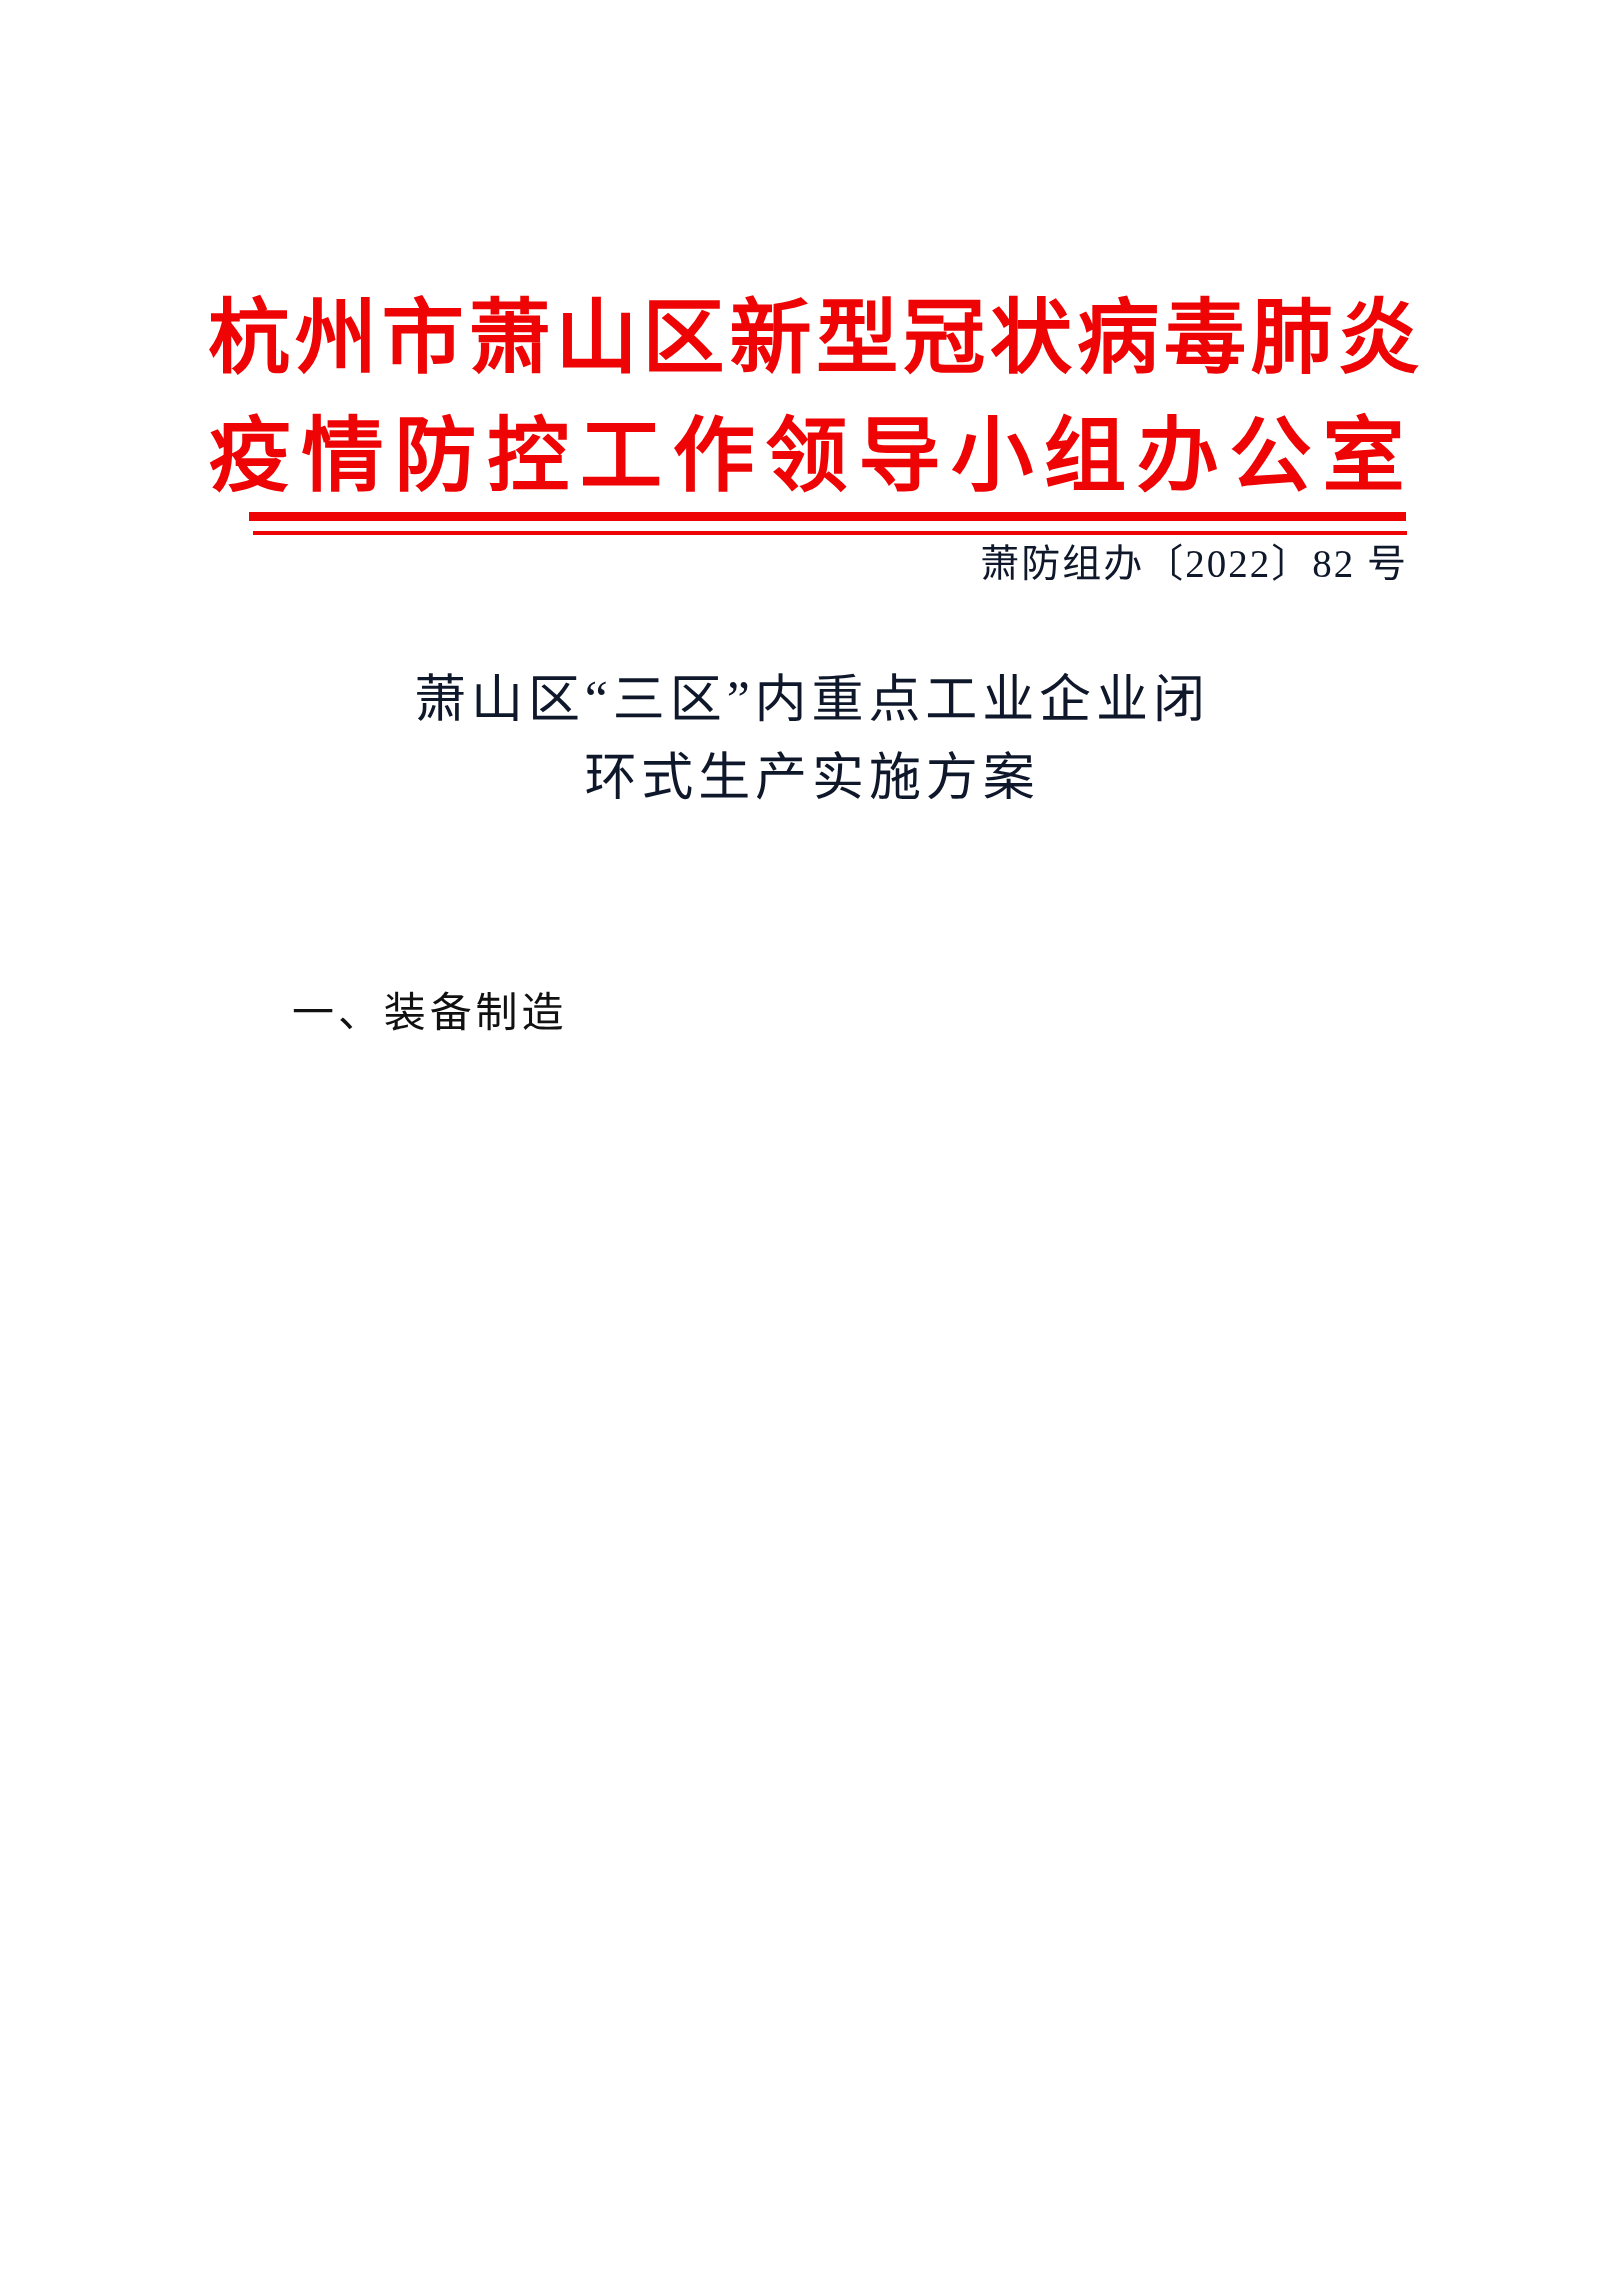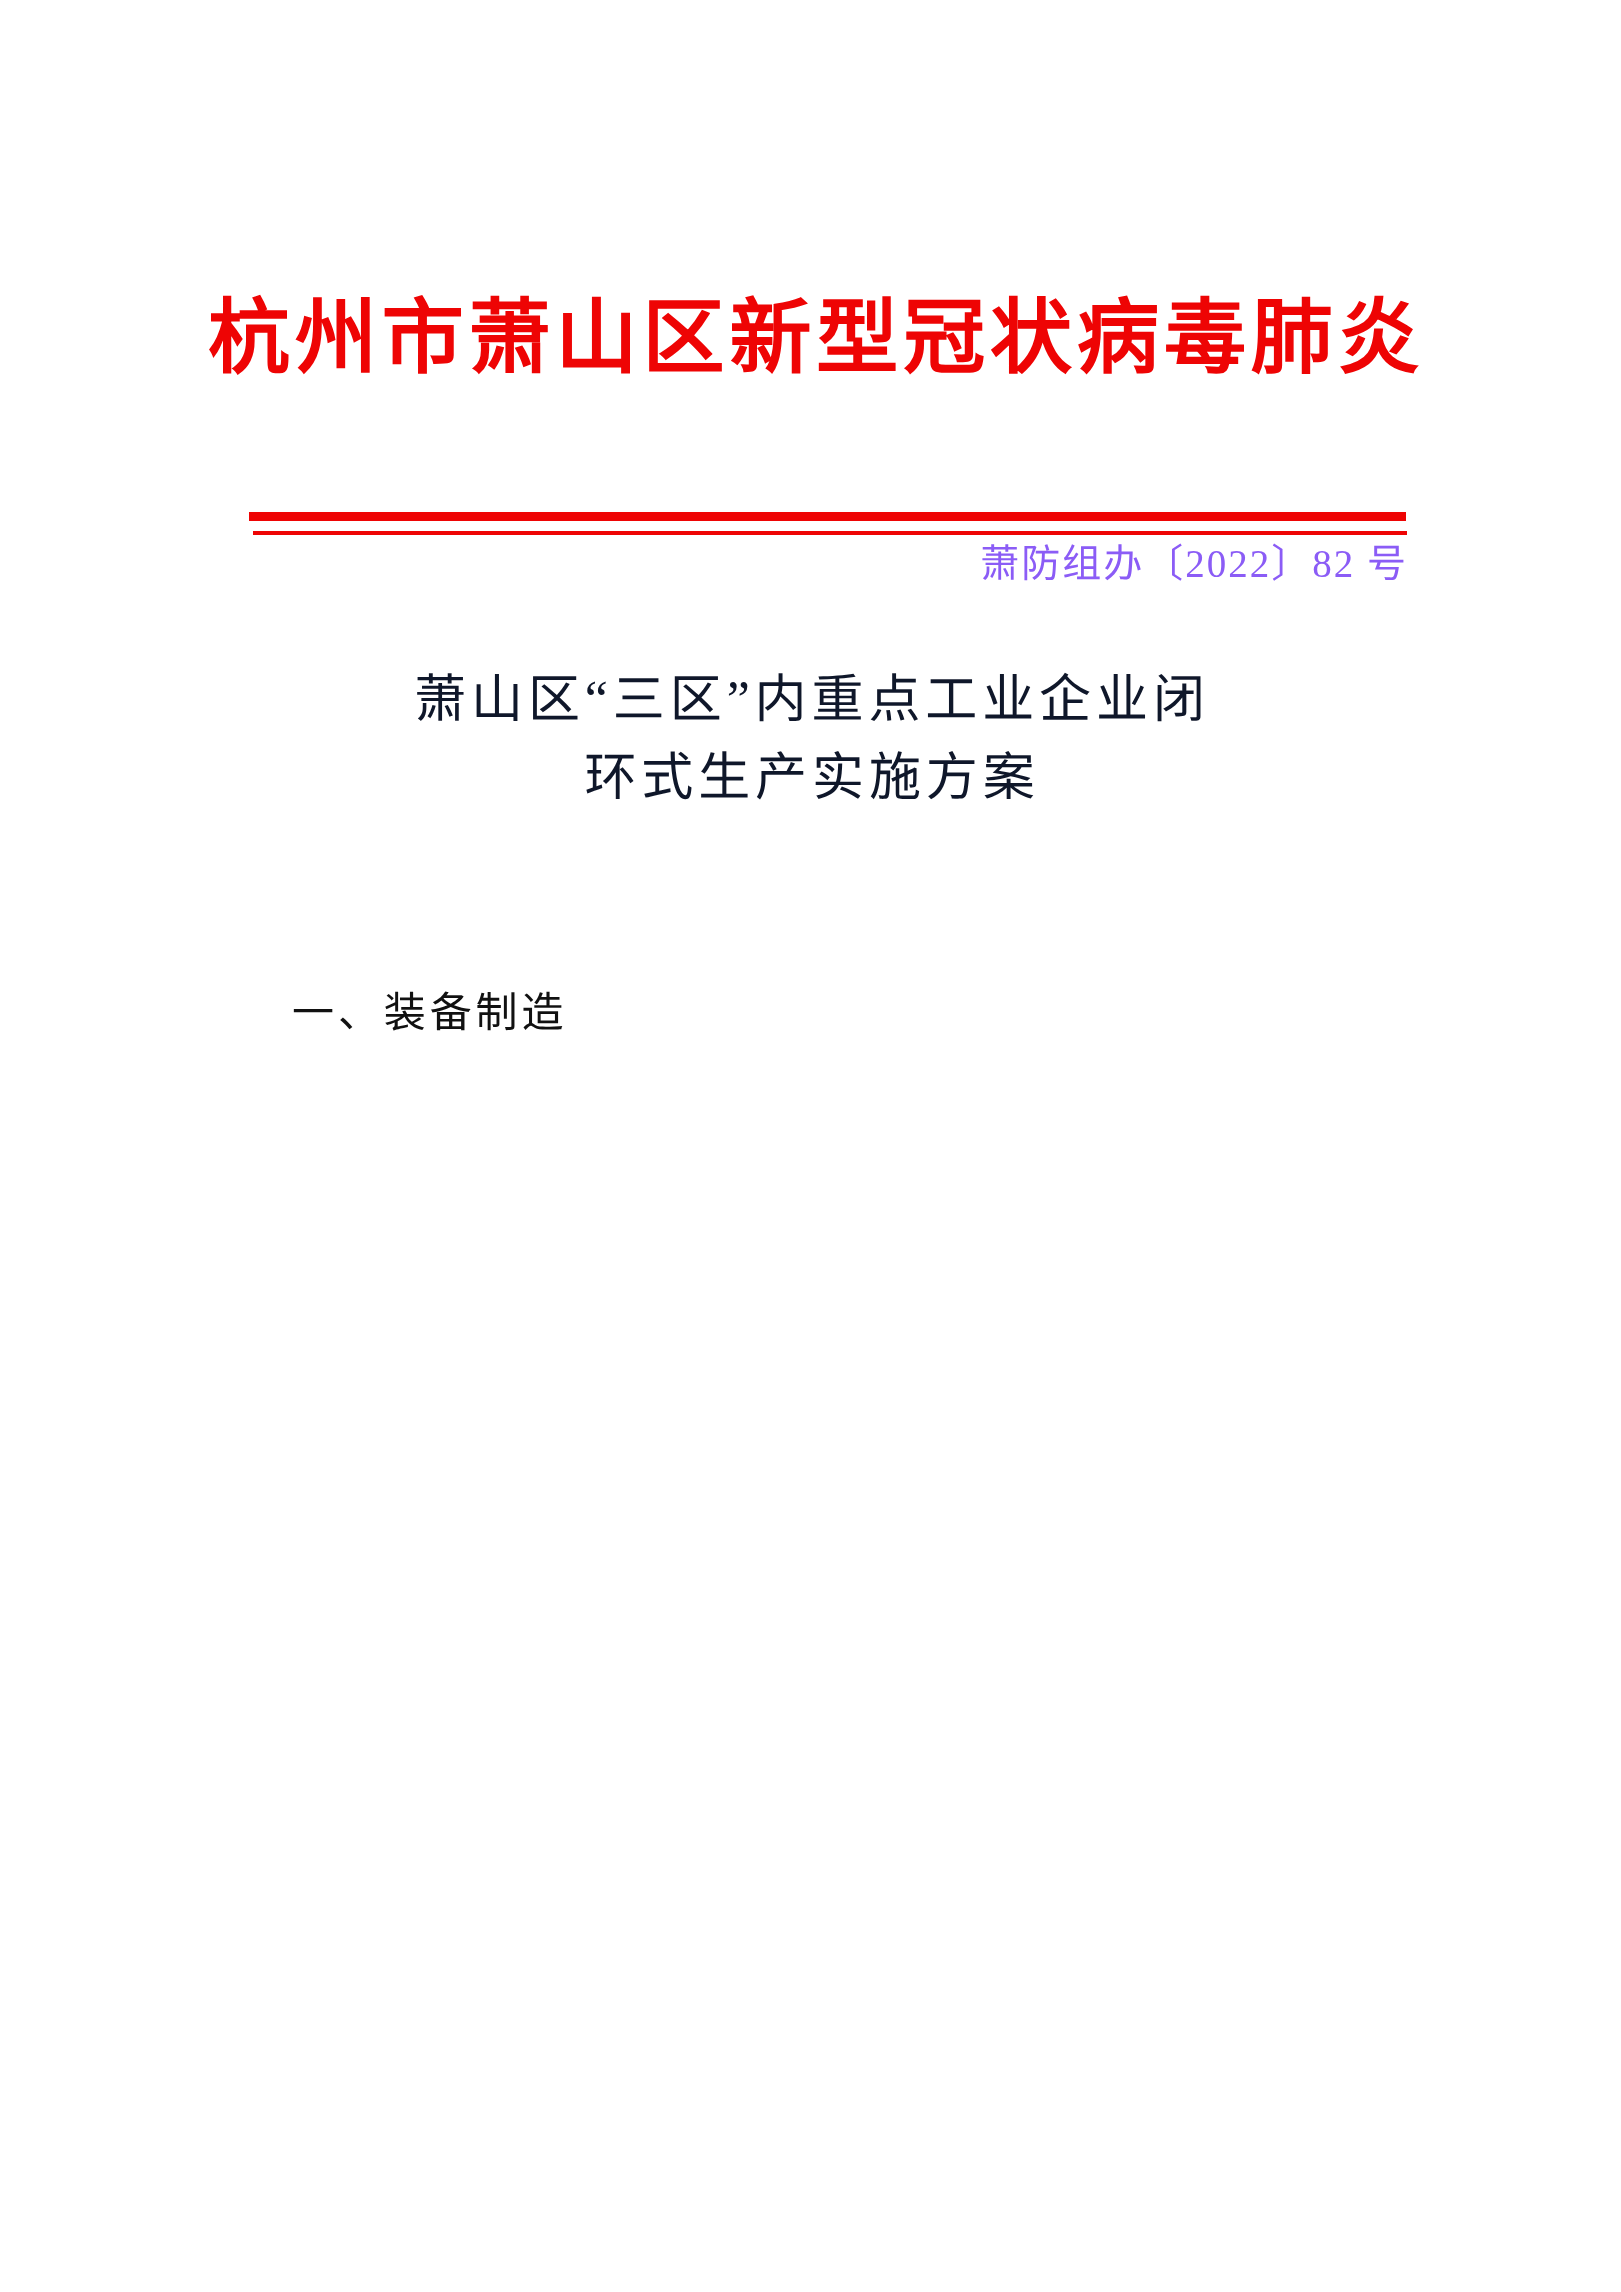--- a/index.html
+++ b/index.html
@@ -52,21 +52,21 @@
   }
 
   
   .doc-number {
     position: absolute;
     top: 539px;
     right: 213px;
     font-size: 39px;
     line-height: 49px;
     letter-spacing: 2px;
-    color: #8b5cf6;
+    color: #0f172a;
     white-space: nowrap;
   }
 
   
   .title {
     position: absolute;
     top: 661px;
     left: 208px;
     width: 1208px;
     text-align: center;
@@ -93,20 +93,21 @@
     text-indent: 2em;
   }
 </style>
 </head>
 <body>
 
 <div class="page">
 
   <div class="org">
     <div class="org-line org-line1">杭州市萧山区新型冠状病毒肺炎</div>
+    <div class="org-line org-line2">疫情防控工作领导小组办公室</div>
   </div>
 
   <div class="rule rule-thick"></div>
   <div class="rule rule-thin"></div>
 
   <div class="doc-number">萧防组办〔2022〕82 号</div>
 
   <div class="title">
     <div>萧山区“三区”内重点工业企业闭</div>
     <div>环式生产实施方案</div>

